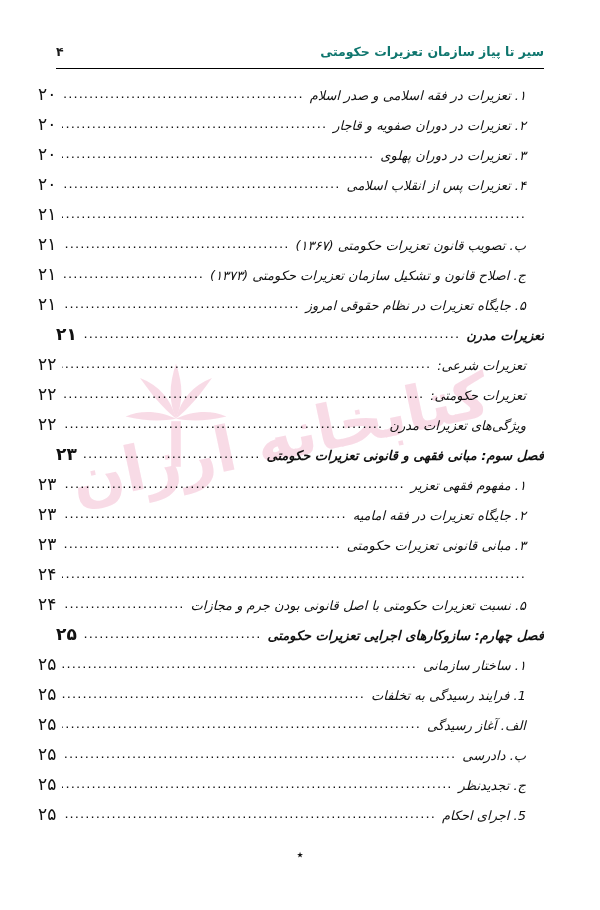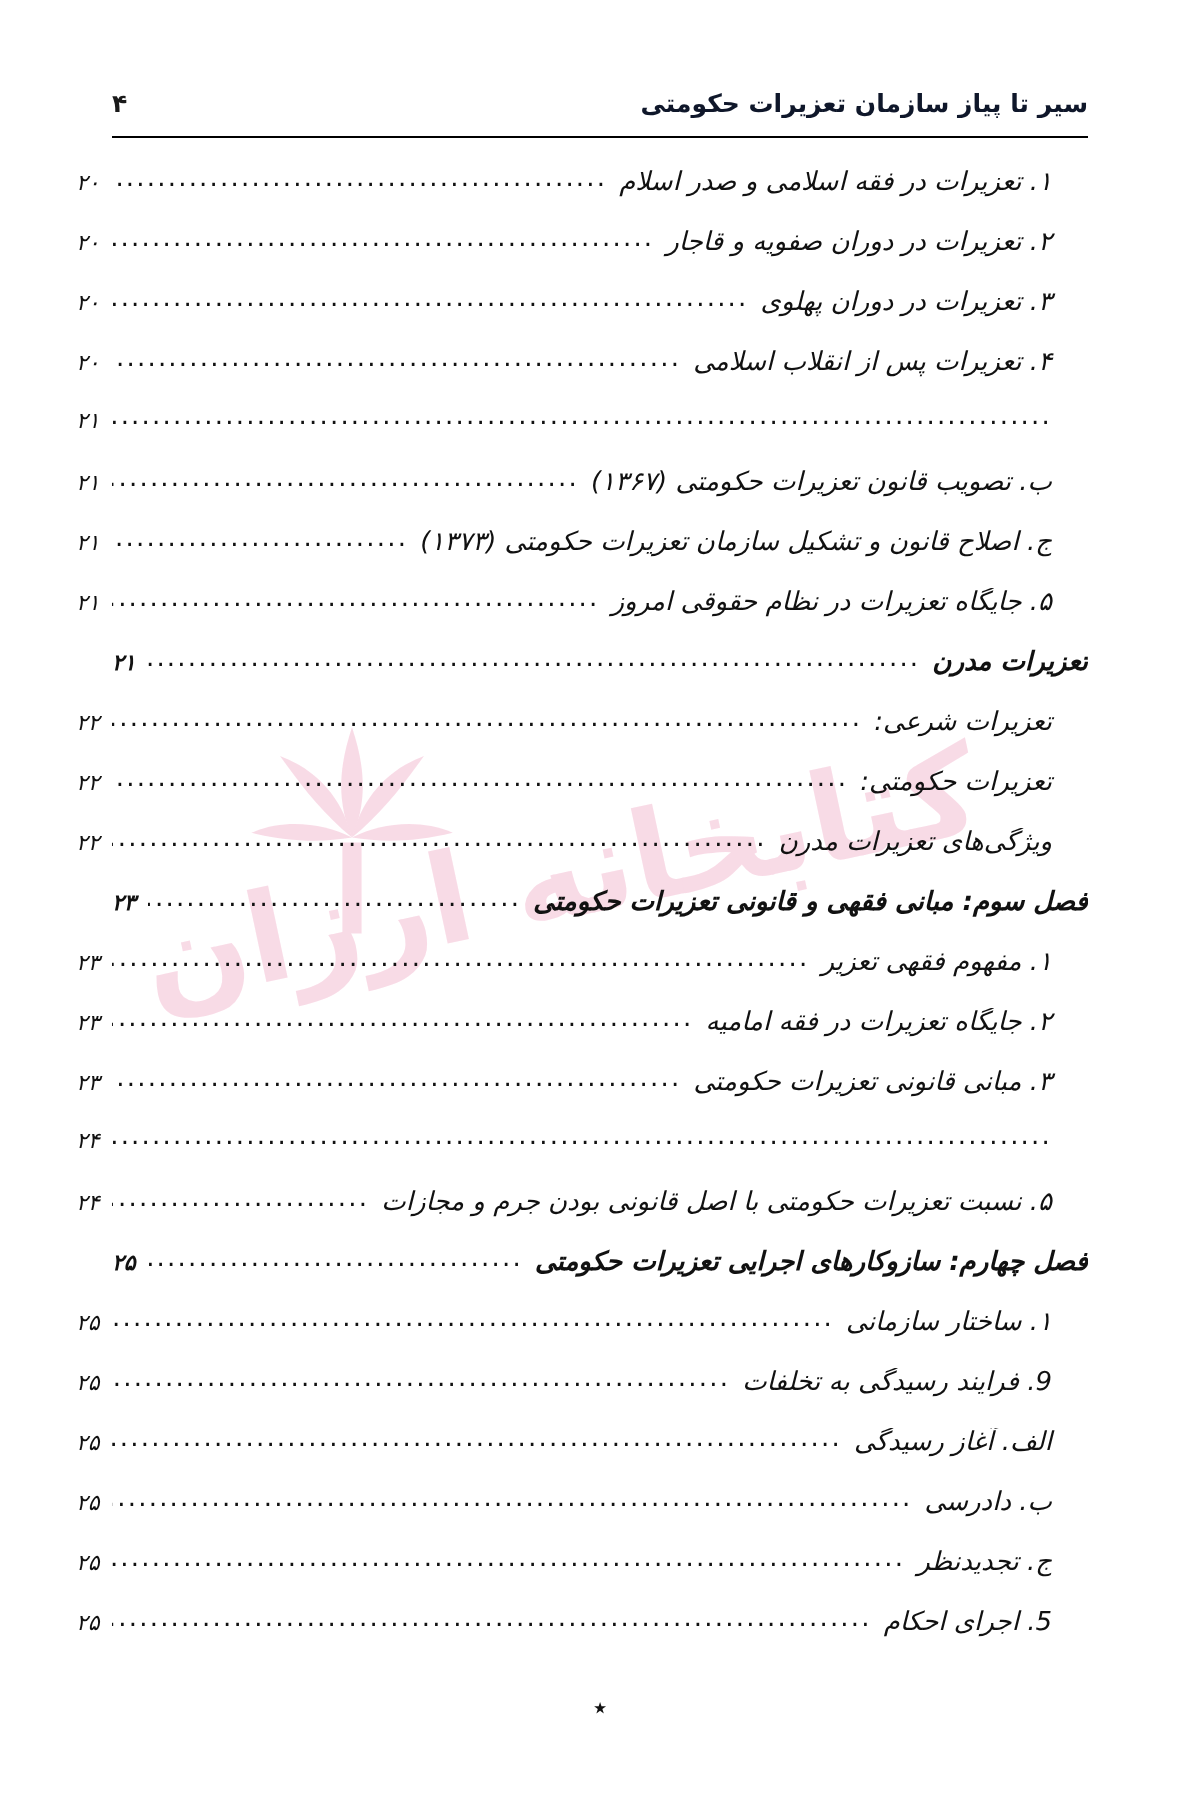--- a/index.html
+++ b/index.html
@@ -22,21 +22,21 @@
     position: absolute;
     top: 44px;
     right: 56px;
     left: 56px;
     height: 26px;
     direction: rtl;
   }
   .header-title {
     font-size: 12.5px;
     font-weight: bold;
-    color: #0f172a;
+    color: #0f766e;
     letter-spacing: 0;
     white-space: nowrap;
   }
   .header-pageno {
     position: absolute;
     left: 0;
     top: 0;
     font-size: 12.5px;
     font-weight: bold;
     color: #1a1a1a;
@@ -113,22 +113,21 @@
     font-size: 13px;
     letter-spacing: 1.1px;
     color: #111;
     line-height: 1;
     position: relative;
     top: -2px;
   }
   .toc-page {
     flex: 0 0 auto;
     padding-right: 6px;
-    font-size: 11px;
-    font-style: italic;
+    font-size: 17px;
   }
 
   
   .footer-dot {
     position: absolute;
     bottom: 48px;
     left: 0;
     right: 0;
     text-align: center;
     font-size: 13px;
@@ -274,21 +273,21 @@
       <span class="toc-page">۲۵</span>
     </div>
 
     <div class="toc-row level-1">
       <span class="toc-label">۱. ساختار سازمانی</span>
       <span class="toc-dots">............................................................................................................</span>
       <span class="toc-page">۲۵</span>
     </div>
 
     <div class="toc-row level-1">
-      <span class="toc-label">9. فرایند رسیدگی به تخلفات</span>
+      <span class="toc-label">1. فرایند رسیدگی به تخلفات</span>
       <span class="toc-dots">............................................................................................................</span>
       <span class="toc-page">۲۵</span>
     </div>
 
     <div class="toc-row level-1">
       <span class="toc-label">الف. آغاز رسیدگی</span>
       <span class="toc-dots">............................................................................................................</span>
       <span class="toc-page">۲۵</span>
     </div>
 

